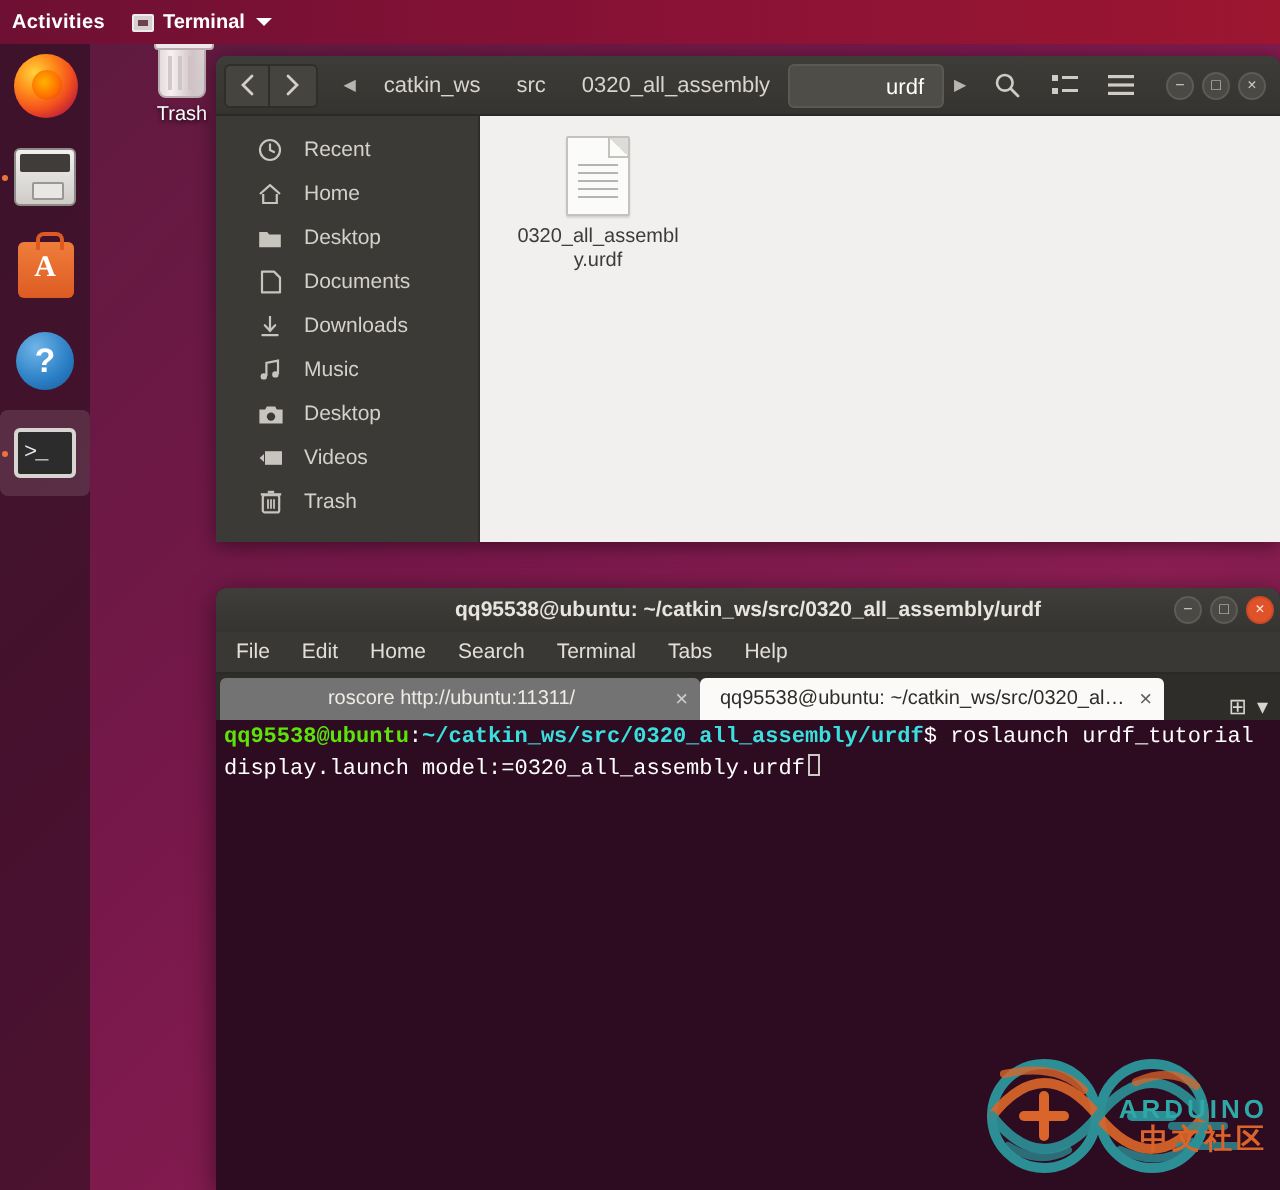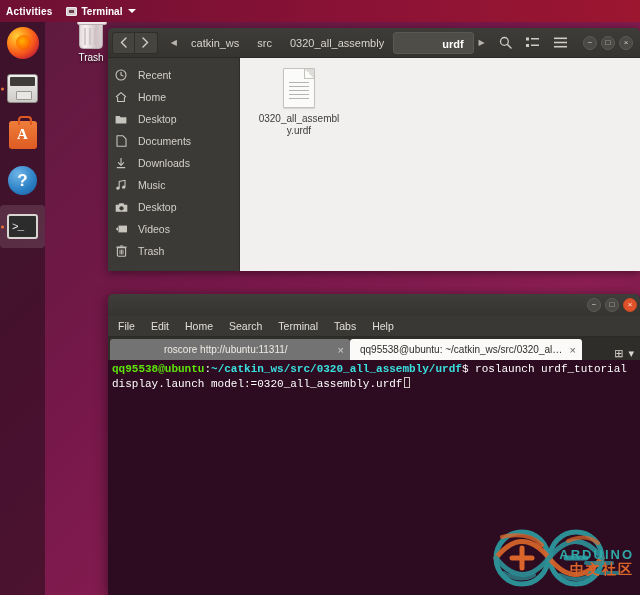--- a/index.html
+++ b/index.html
@@ -159,21 +159,21 @@
   .nav-btn.right { border-radius: 0 3px 3px 0; border-left: none; margin-right: 8px; }
   .crumbs { display: flex; align-items: center; height: 22px; }
   .crumb-arrow {
     color: #b9b4ad; font-size: 8px; padding: 0 5px;
   }
   .crumb {
     padding: 0 9px; height: 22px; line-height: 22px;
     color: #d8d4ce; font-size: 11px; white-space: nowrap;
   }
   .crumb.active {
-    background: #4f4d48; color: #ffffff; font-weight: bold;
+    background: #4f4d48; color: #ffffff; font-weight: normal;
     border-radius: 3px; border: 1px solid #5b5954; padding-left: 48px;
   }
   .naut-spacer { flex: 1; }
   .tool-btn {
     width: 26px; height: 22px; display: flex; align-items: center; justify-content: center;
     color: #cfcbc5; margin-left: 3px;
   }
   .wctl { display: flex; align-items: center; gap: 4px; margin-left: 10px; margin-right: 3px; }
   .wbtn {
     width: 14px; height: 14px; border-radius: 50%;
@@ -183,21 +183,21 @@
   }
   .wbtn.close-orange { background: #e0522a; border-color: #c94a25; color: #ffe7de; }
 
   #naut-body { display: flex; height: 213px; }
   #naut-sidebar {
     width: 132px; background: #3b3a37; padding-top: 6px;
     border-right: 1px solid #2e2d2a;
   }
   .side-item {
     height: 22px; display: flex; align-items: center;
-    padding-left: 4px; color: #d4d0ca; font-size: 10.5px;
+    padding-left: 18px; color: #d4d0ca; font-size: 10.5px;
   }
   .side-icon {
     width: 18px; display: flex; align-items: center; justify-content: center;
     margin-right: 8px; color: #c8c4be; font-size: 11px;
   }
   .side-icon svg { display: block; }
   #naut-content {
     flex: 1; background: #f1f0ee; padding: 10px 4px 0 0;
     position: relative;
   }
@@ -497,20 +497,21 @@
           </span>
           <span class="file-name">0320_all_assembly.urdf</span>
         </div>
       </div>
     </div>
   </div>
 
   <div id="terminal">
 
     <div id="term-title">
+      <span class="t">qq95538@ubuntu: ~/catkin_ws/src/0320_all_assembly/urdf</span>
       <span class="wctl">
         <span class="wbtn">−</span>
         <span class="wbtn">□</span>
         <span class="wbtn close-orange">×</span>
       </span>
     </div>
 
     <div id="term-menu">
       <span class="mi">File</span>
       <span class="mi">Edit</span>

